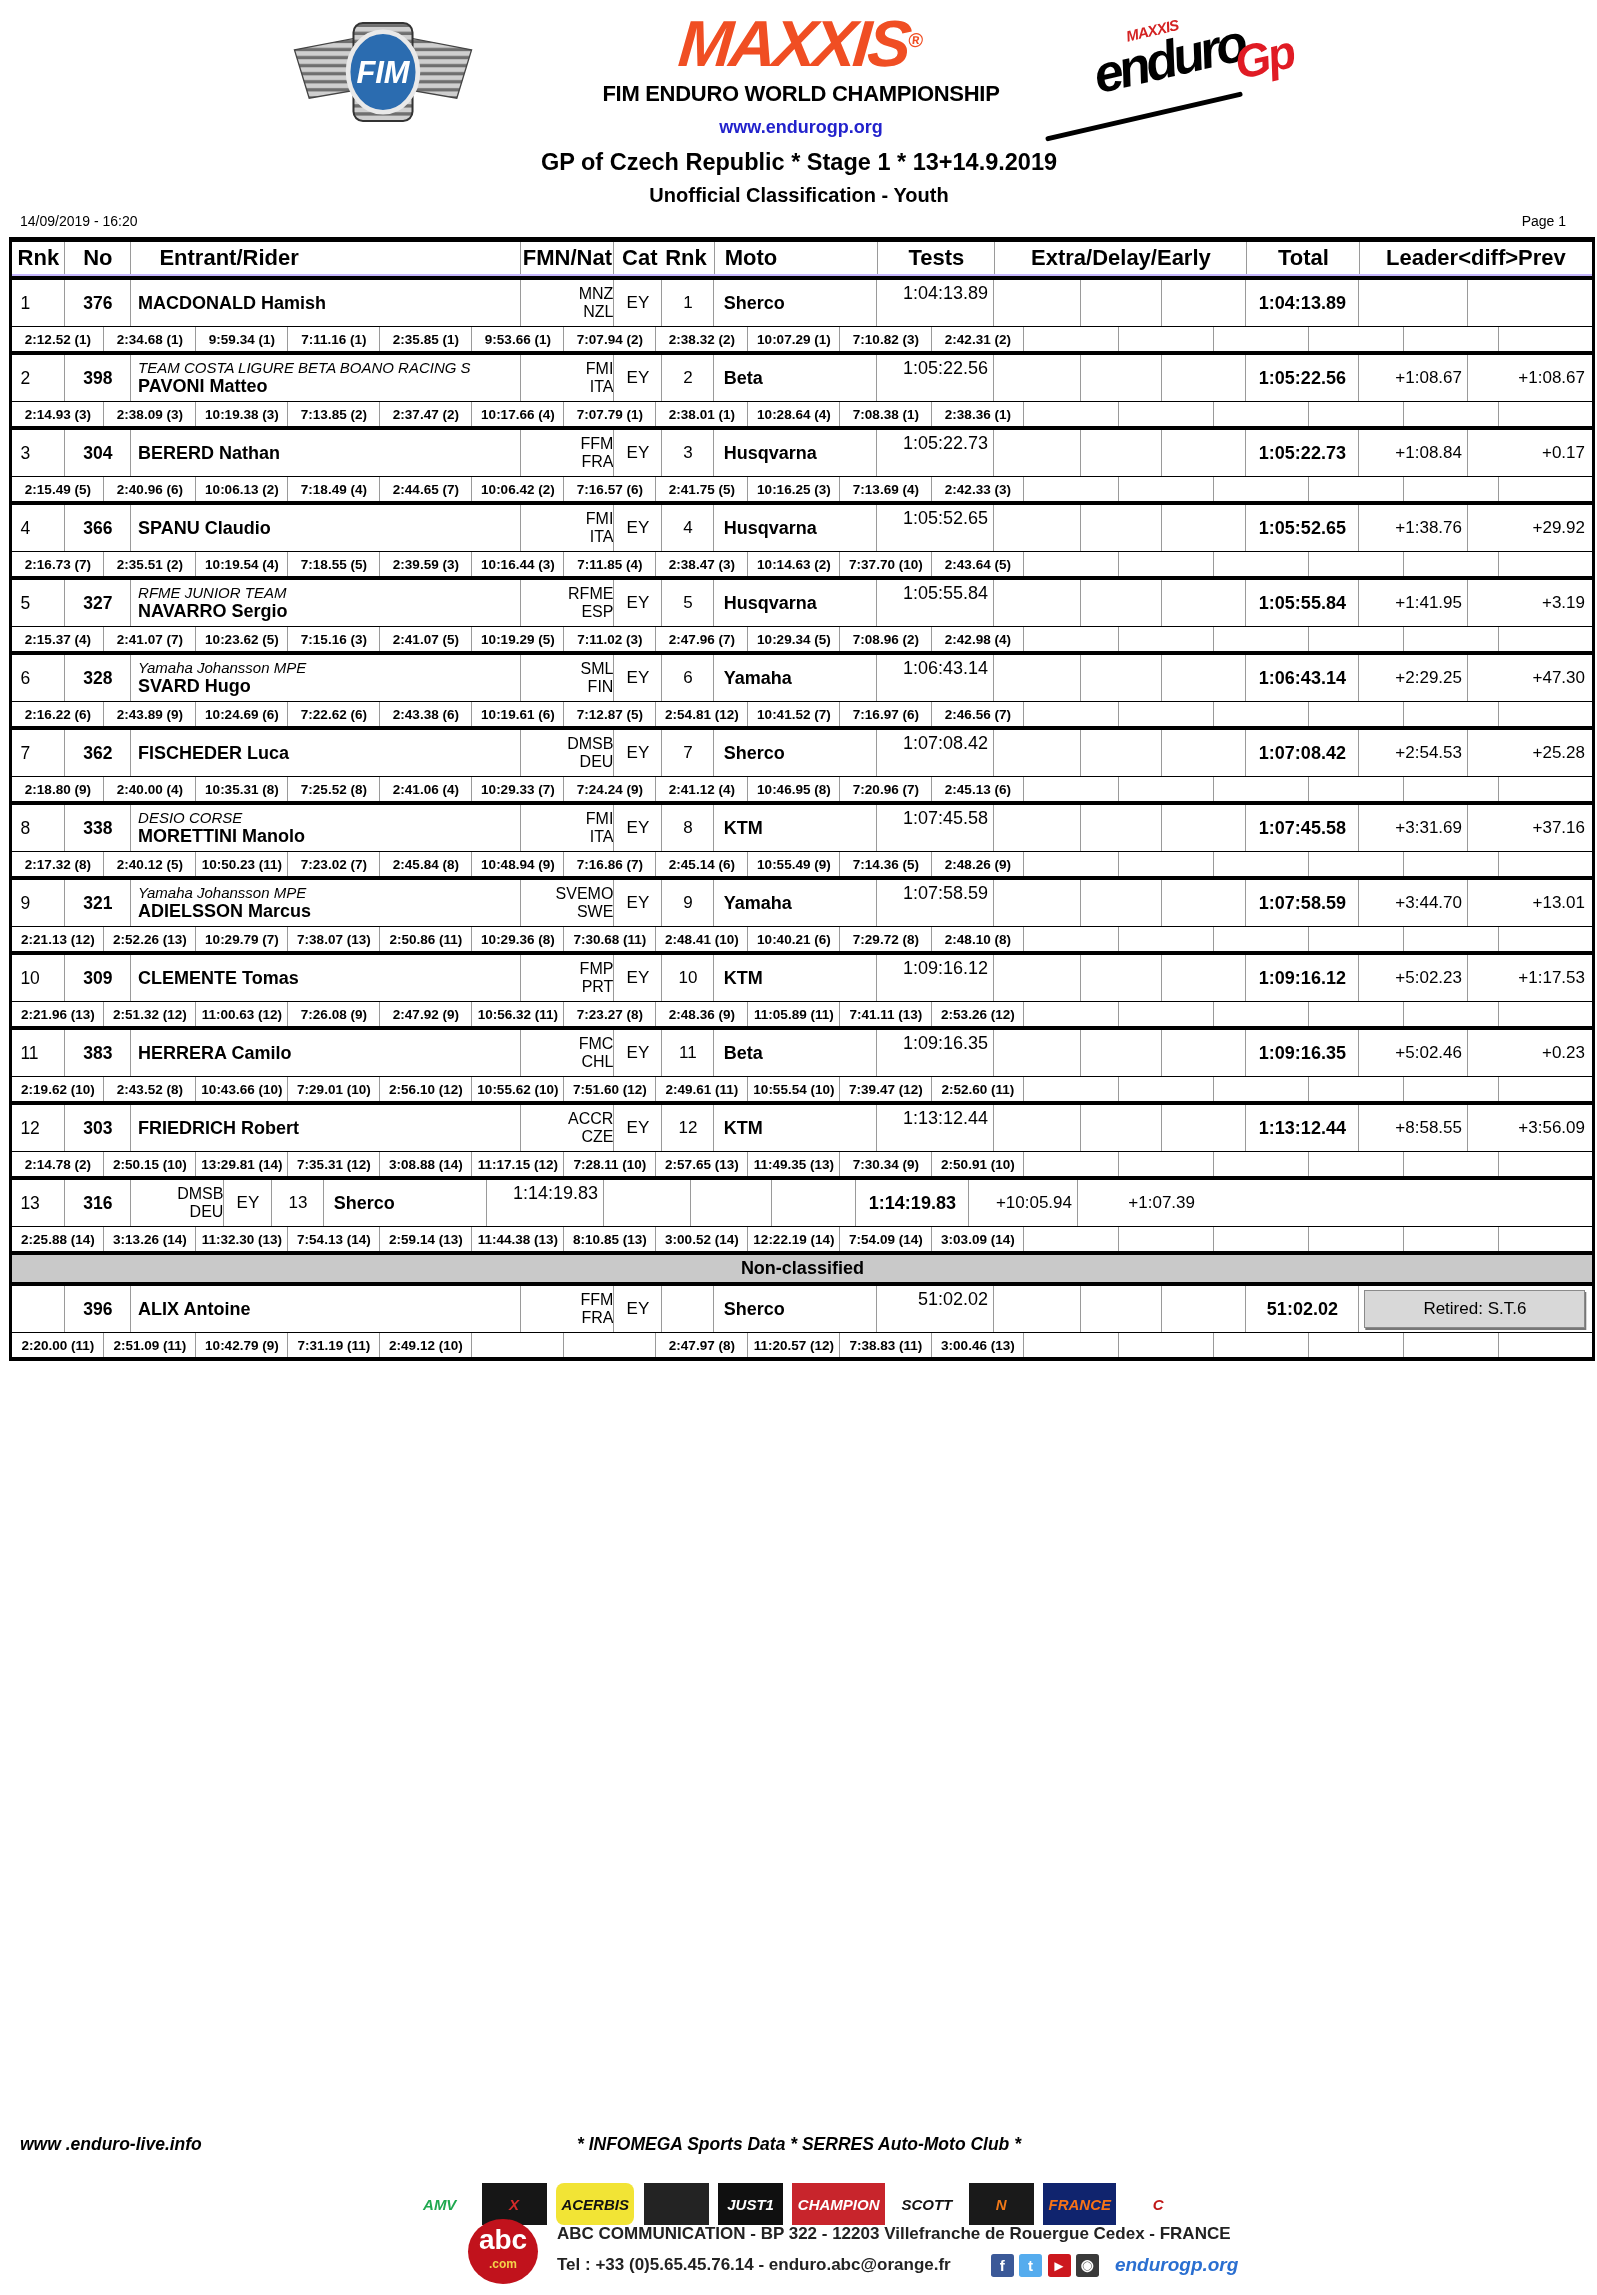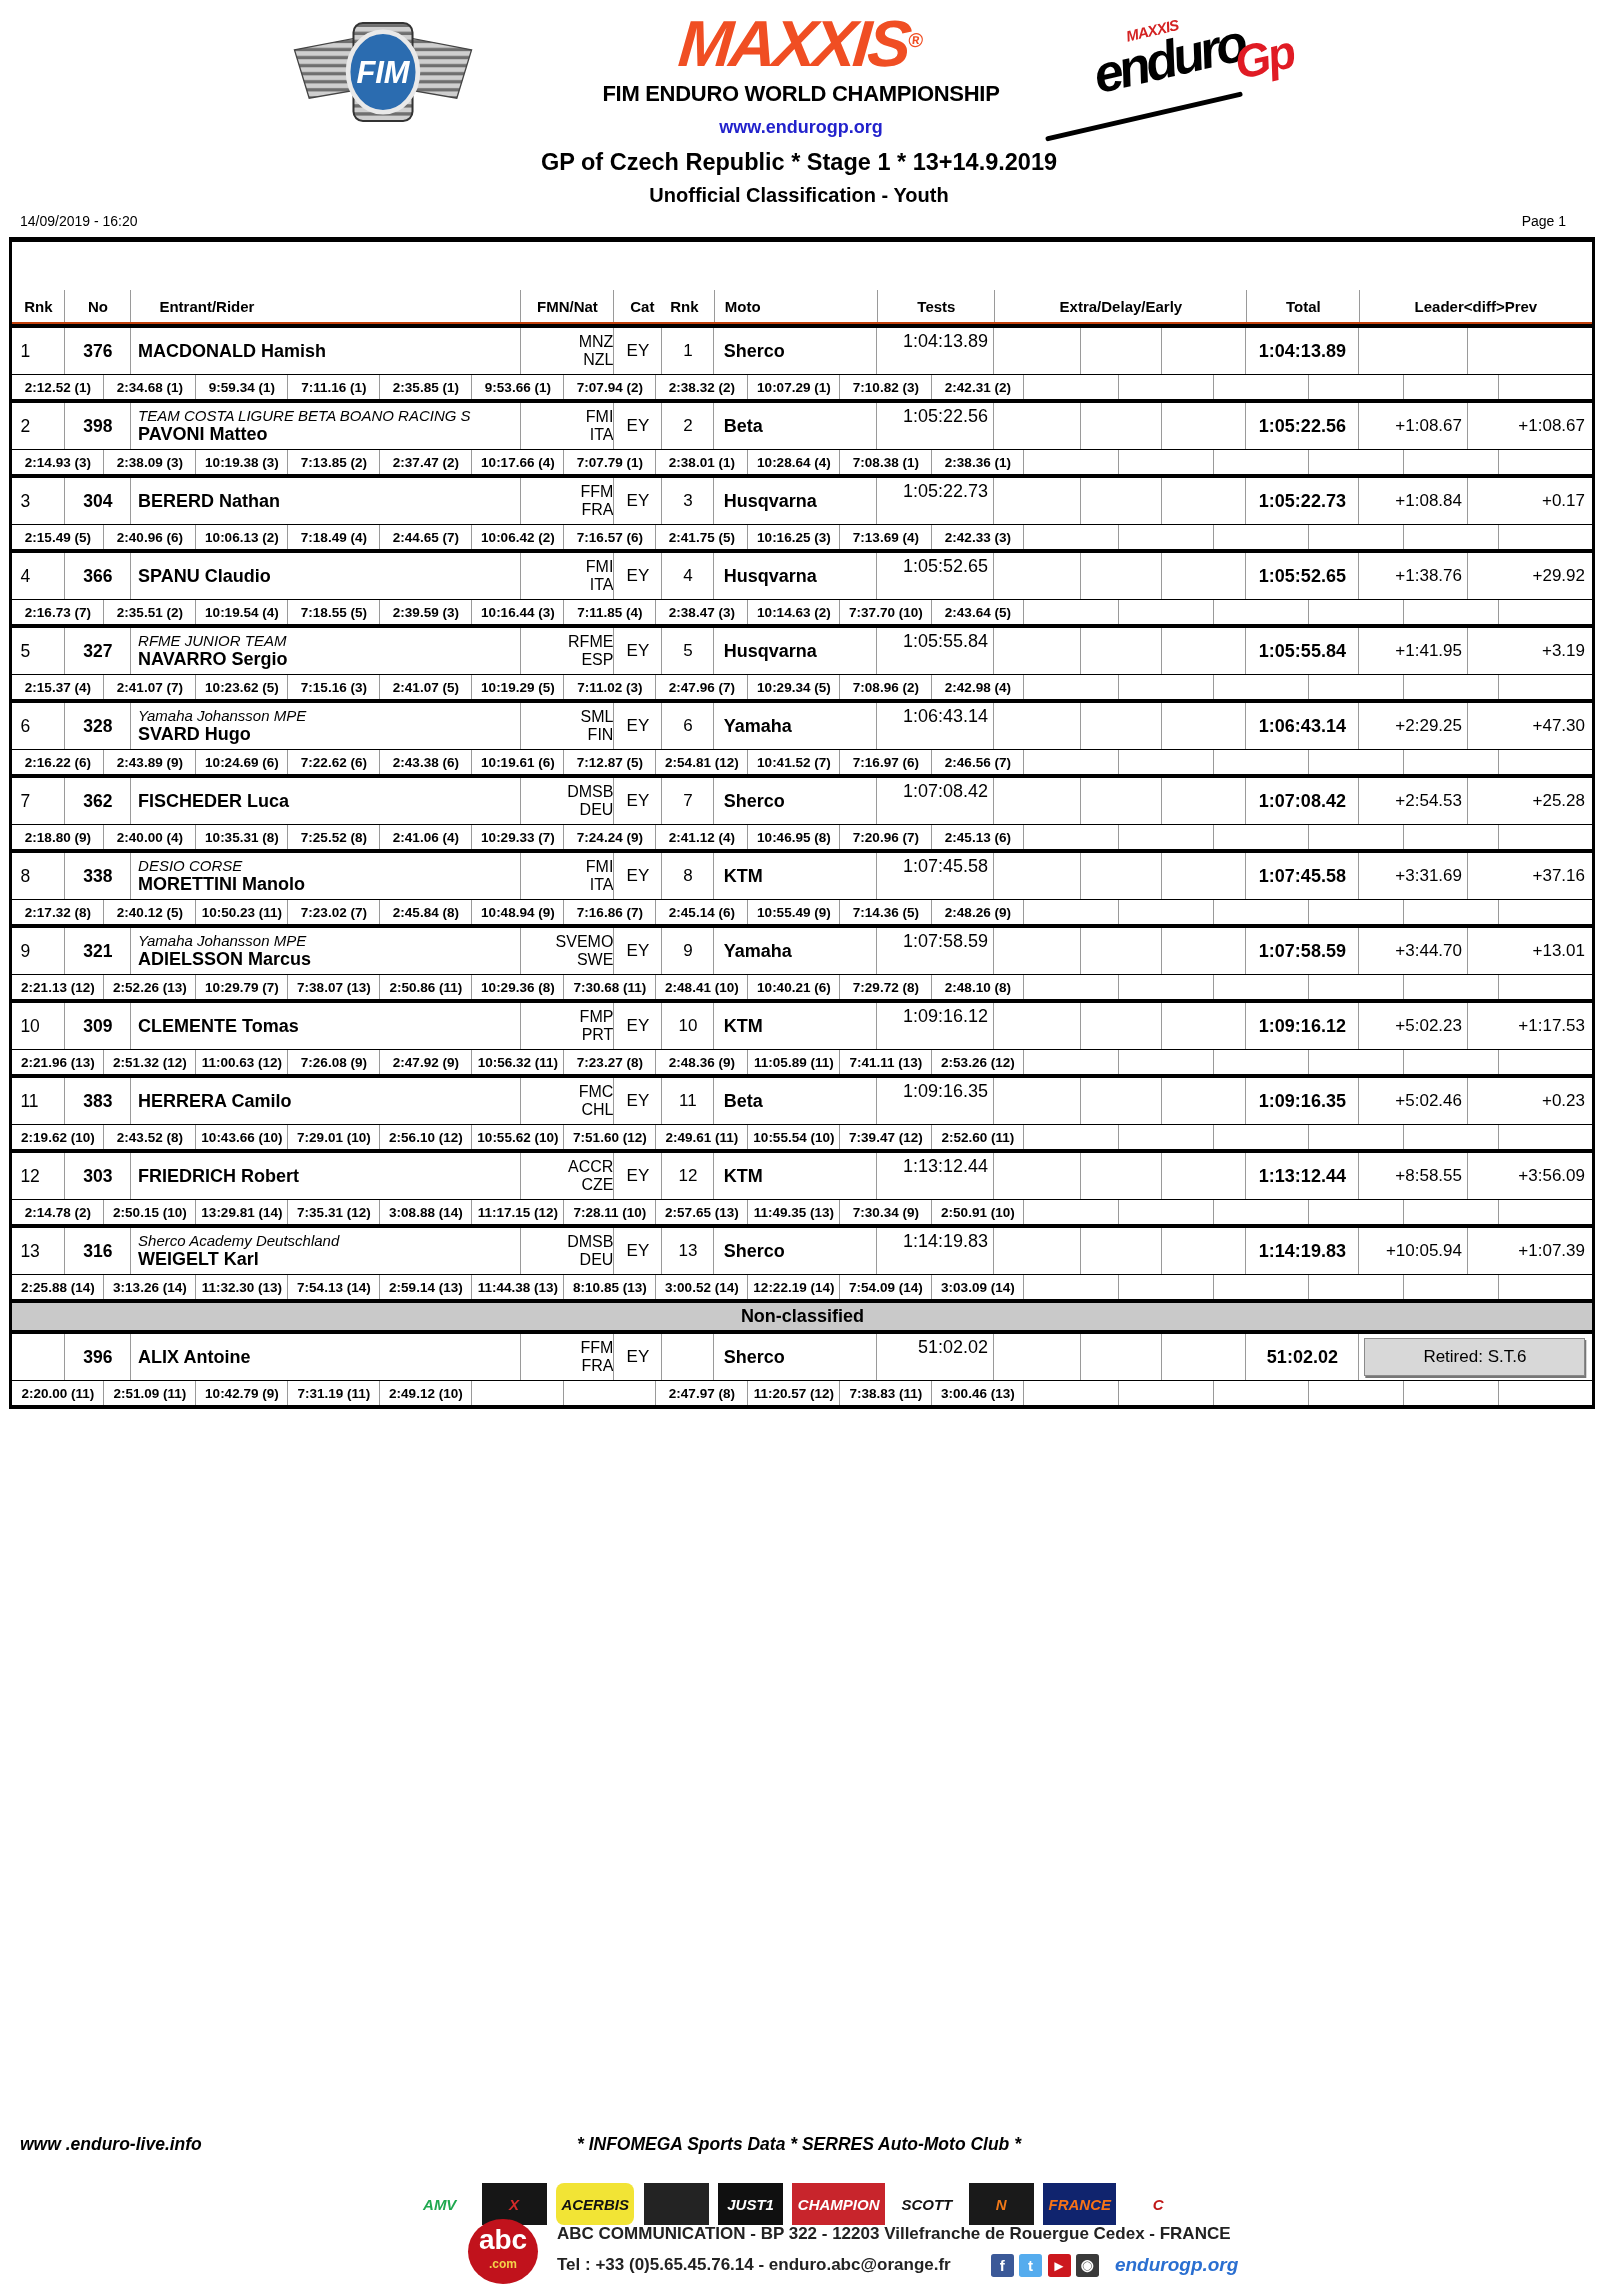--- a/index.html
+++ b/index.html
@@ -23,22 +23,22 @@
               transform:rotate(-13deg);border-radius:2.7px;}
 
   
   .title{position:absolute;left:0;top:149px;width:100%;text-align:center;font-size:23.5px;font-weight:700;}
   .subtitle{position:absolute;left:0;top:184px;width:100%;text-align:center;font-size:20px;font-weight:700;}
   .meta{position:absolute;left:20px;right:32px;top:213px;font-size:14px;display:flex;justify-content:space-between;}
 
   
   .rtable{position:absolute;left:9.4px;top:237px;width:1586px;box-sizing:border-box;
           border:3.4px solid #000;border-top-width:5.4px;border-bottom-width:4px;background:#fff;}
-  .hrow{display:flex;height:32px;border-bottom:2px solid #c2410c;align-items:center;
-        font-weight:700;font-size:15px;margin-top:48px;}
+  .hrow{display:flex;height:32px;border-bottom:2px solid #c4b5fd;align-items:center;
+        font-weight:700;font-size:22px;}
   .hcell{box-sizing:border-box;height:100%;display:flex;align-items:center;border-right:1.3px solid #9a9a9a;}
   .hcell.last{border-right:none;}
   .h-rnk{width:53px;justify-content:center;}
   .h-no{width:66px;justify-content:center;}
   .h-ent{width:390px;padding-left:28px;}
   .h-fmn{width:93px;justify-content:center;}
   .h-catrnk{width:101px;justify-content:space-evenly;}
   .h-moto{width:163px;padding-left:9.4px;}
   .h-tests{width:117px;justify-content:center;}
   .h-extra{width:252px;justify-content:center;}
@@ -669,24 +669,20 @@
             <div class="tcell tfill"></div>
             <div class="tcell tfill"></div>
             <div class="tcell tfill"></div>
             <div class="tcell tfill"></div>
           </div>
   </div>
         <div class="block">
     <div class="rrow">
       <div class="cell c-rnk">13</div>
       <div class="cell c-no">316</div>
-      <div class="cell c-ent">
-        <div class="team">Sherco Academy Deutschland</div>
-        <div class="rname">WEIGELT Karl</div>
-      </div>
       <div class="cell c-fmn">
         <div>DMSB</div>
         <div>DEU</div>
       </div>
       <div class="cell c-cat">EY</div>
       <div class="cell c-crnk">13</div>
       <div class="cell c-moto">Sherco</div>
       <div class="cell c-tests">1:14:19.83</div>
       <div class="cell c-x1"></div>
       <div class="cell c-x2"></div>

